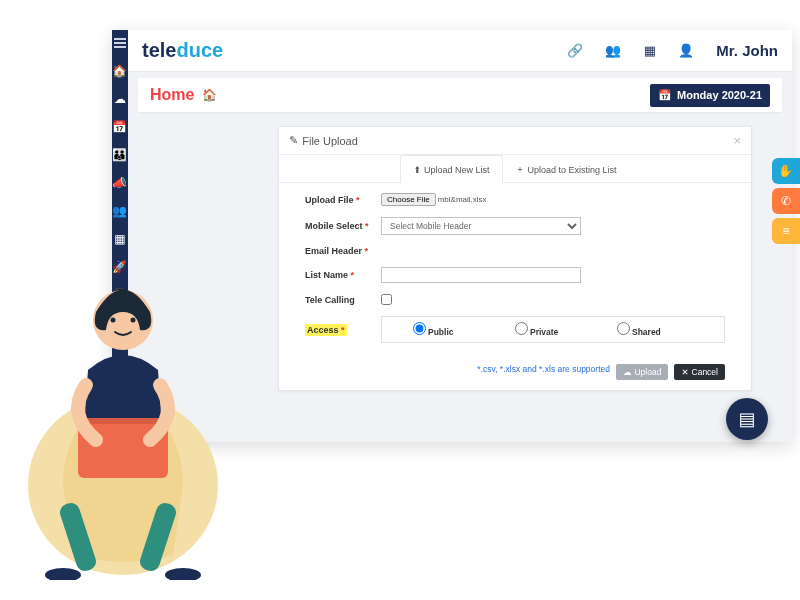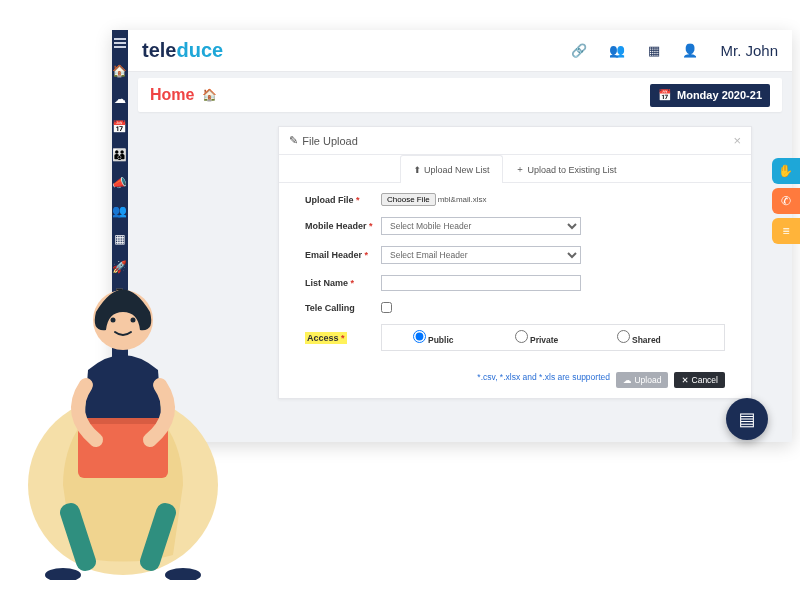--- a/index.html
+++ b/index.html
@@ -7,21 +7,21 @@
 .app{position:absolute;left:112px;top:30px;width:680px;height:412px;background:#fff;box-shadow:0 4px 18px rgba(0,0,0,.15);border-radius:3px;display:flex}
 .sidebar{width:32px;background:#1b2d55;display:flex;flex-direction:column;align-items:center;padding-top:8px;gap:14px;color:#fff;font-size:12px}
 .sidebar .menu-bar{display:flex;flex-direction:column;gap:2px;margin-bottom:2px}
 .sidebar .menu-bar span{width:12px;height:2px;background:#cfd5e4;display:block}
 .main{flex:1;display:flex;flex-direction:column;background:#f0f2f5}
 .topbar{height:42px;background:#fff;display:flex;align-items:center;padding:0 14px;border-bottom:1px solid #e8e9ec}
 .logo{font-size:20px;font-weight:600}
 .logo .t1{color:#1b2d55}
 .logo .t2{color:#1ea7d8}
 .topbar-right{margin-left:auto;display:flex;align-items:center;gap:22px;color:#1b2d55;font-size:13px}
-.user-name{font-weight:400;font-size:15px}
+.user-name{font-weight:700;font-size:15px}
 .crumb-row{height:34px;background:#fff;margin:6px 10px 0 10px;border-radius:2px;display:flex;align-items:center;padding:0 12px;box-shadow:0 1px 2px rgba(0,0,0,.05)}
 .crumb-row h1{font-size:16px;color:#ef4444;font-weight:700}
 .crumb-row .home-ic{margin-left:8px;color:#1b2d55;font-size:12px}
 .date-badge{margin-left:auto;background:#1b2d55;color:#fff;font-size:11px;padding:5px 8px;border-radius:2px;display:flex;align-items:center;gap:5px;font-weight:600}
 .card{margin:14px 40px 0 150px;background:#fff;border:1px solid #e5e6ea;box-shadow:0 1px 3px rgba(0,0,0,.05)}
 .card-h{border-bottom:1px solid #e9eaee;padding:6px 10px;font-size:11px;color:#555;display:flex;align-items:center;justify-content:space-between}
 .card-h .title{display:flex;align-items:center;gap:4px}
 .close-x{color:#bbb;font-size:13px;cursor:pointer}
 .tabs{display:flex;justify-content:center;border-bottom:1px solid #e9eaee;font-size:9px}
 .tab{padding:7px 12px;color:#555;border:1px solid transparent;border-bottom:none;margin-bottom:-1px;display:flex;align-items:center;gap:3px}
@@ -116,26 +116,25 @@
           </div>
       </div>
 
       <div class="form">
         <div class="row">
           <label><span>Upload File</span> <span class="req">*</span></label>
           <button class="filebtn">Choose File</button>
           <span class="filetxt">mbl&amp;mail.xlsx</span>
         </div>
         <div class="row">
-          <label><span>Mobile Header</span> <span class="req">*</span></label>
+          <label><span>Mobile Select</span> <span class="req">*</span></label>
           <select class="sel"><option>Select Mobile Header</option></select>
         </div>
         <div class="row">
           <label><span>Email Header</span> <span class="req">*</span></label>
-          <select class="sel"><option>Select Email Header</option></select>
         </div>
         <div class="row">
           <label><span>List Name</span> <span class="req">*</span></label>
           <input class="txt" type="text" style="">
         </div>
         <div class="row">
           <label>Tele Calling</label>
           <input class="chk" type="checkbox" style="">
         </div>
         <div class="row">

